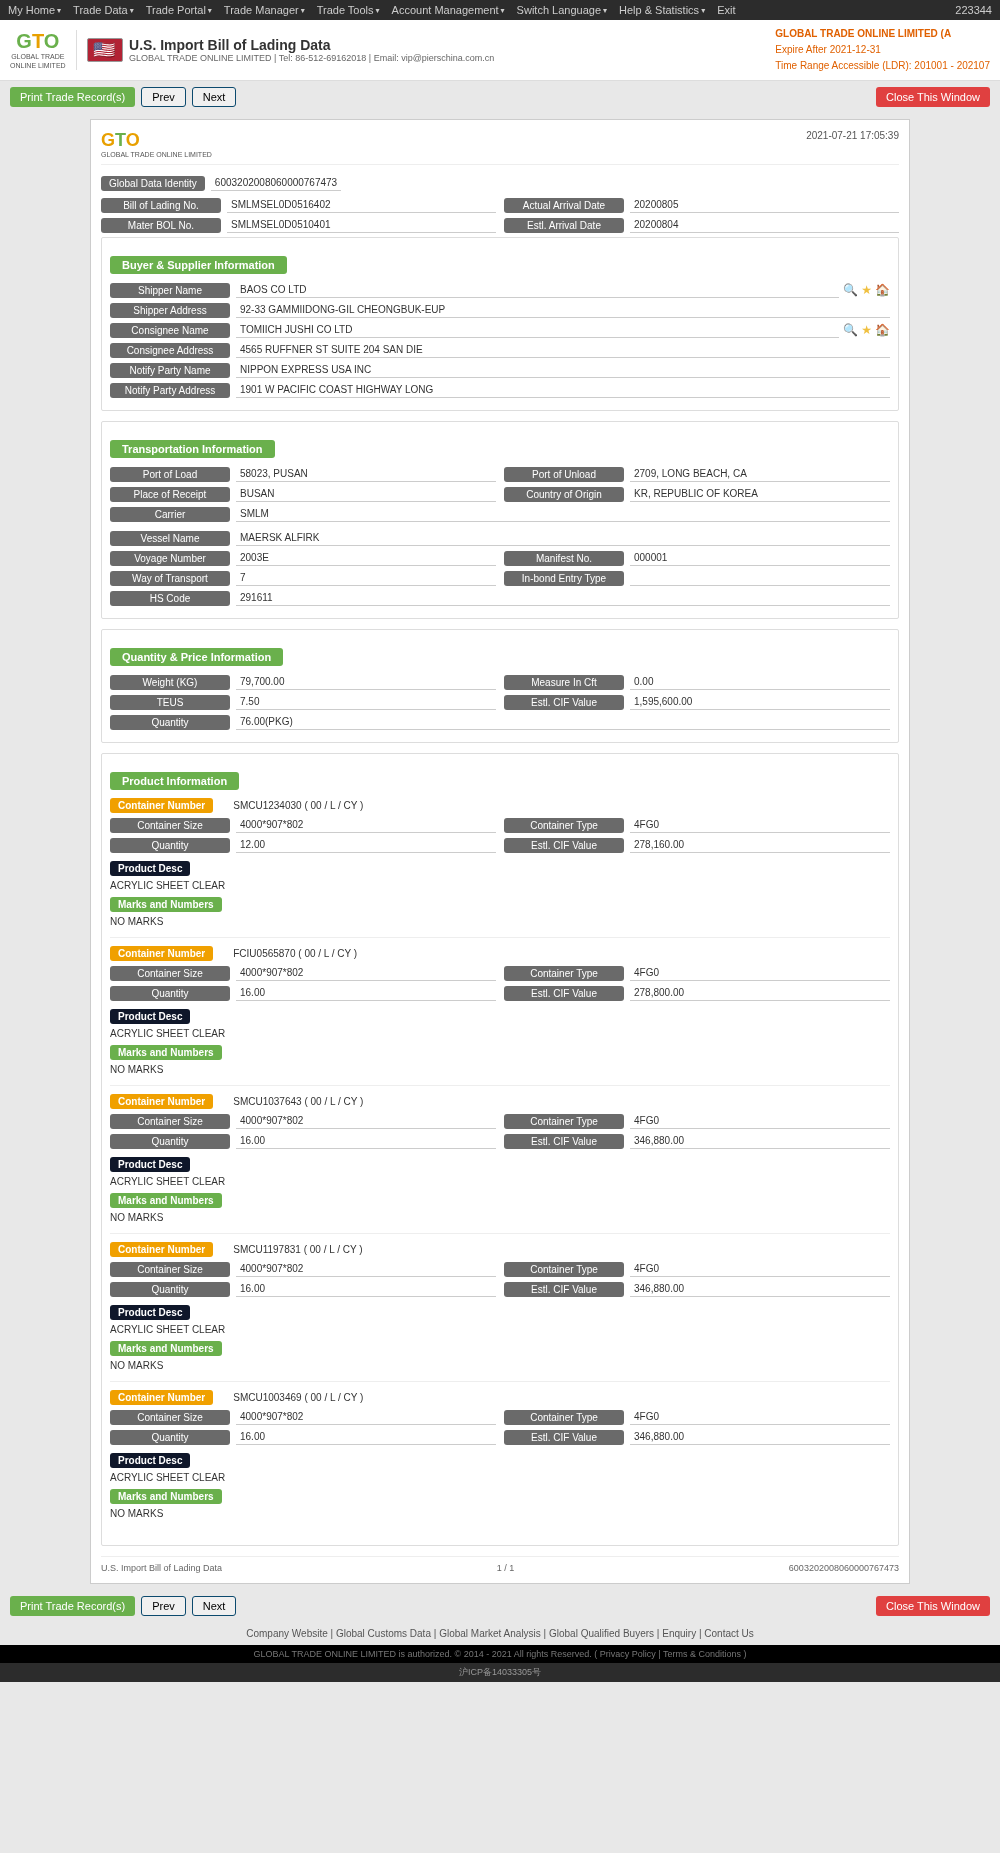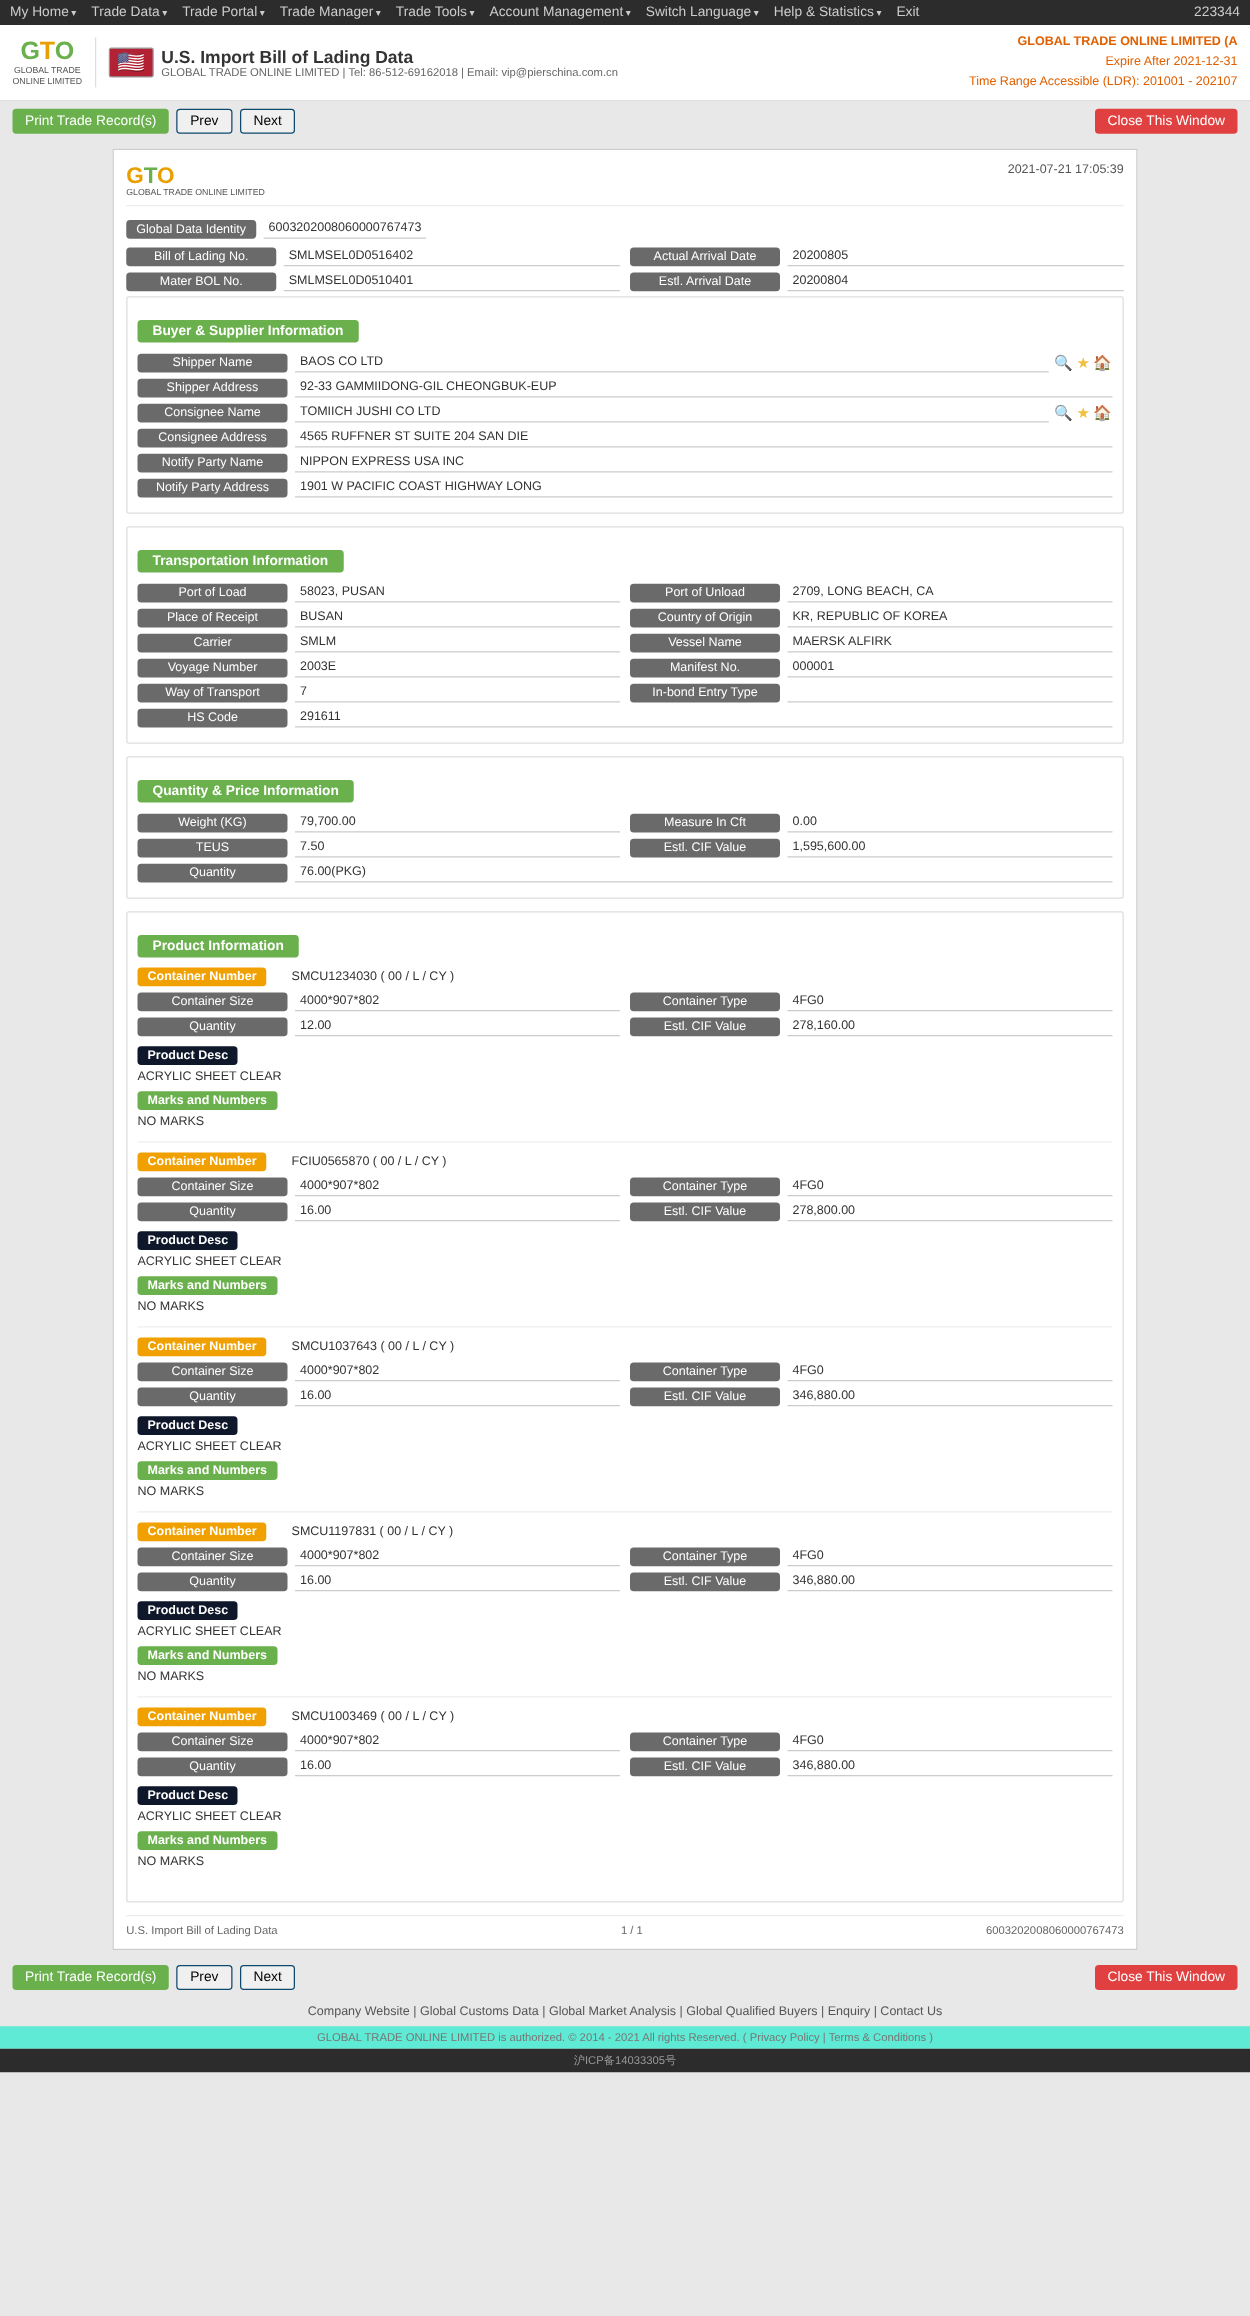--- a/index.html
+++ b/index.html
@@ -8,21 +8,21 @@
     
     .top-nav { background: #2c2c2c; color: #ccc; padding: 4px 8px; display: flex; align-items: center; gap: 12px; font-size: 11px; }
     .nav-item { display: flex; align-items: center; gap: 2px; cursor: pointer; }
     .nav-item .arrow { font-size: 8px; }
     .user-id { margin-left: auto; color: #ccc; }
 
     
     .header-bar { background: #fff; padding: 6px 10px; display: flex; align-items: center; justify-content: space-between; border-bottom: 1px solid #ddd; }
     .header-left { display: flex; align-items: center; gap: 10px; }
     .logo-box { display: flex; align-items: center; }
-    .header-right { text-align: right; font-size: 10px; color: #e06000; line-height: 1.6; }
+    .header-right { font-size: 10px; color: #e06000; line-height: 1.6; }
 
     
     .toolbar { padding: 6px 10px; display: flex; align-items: center; gap: 6px; background: #e8e8e8; }
     .btn-print { background: #6ab04c; color: white; border: none; padding: 4px 10px; border-radius: 3px; cursor: pointer; font-size: 11px; }
     .btn-prev, .btn-next { background: #f0f0f0; border: 1px solid #0c4a6e; padding: 3px 10px; border-radius: 3px; cursor: pointer; font-size: 11px; }
     .btn-close { background: #e04040; color: white; border: none; padding: 4px 10px; border-radius: 3px; cursor: pointer; font-size: 11px; margin-left: auto; }
     .spacer { flex: 1; }
 
     
     .content-wrap { background: #e8e8e8; padding: 6px 10px; }
@@ -64,21 +64,21 @@
 
     
     .doc-footer { display: flex; justify-content: space-between; font-size: 9px; color: #666; padding-top: 6px; border-top: 1px solid #eee; margin-top: 8px; }
 
     
     .bottom-toolbar { padding: 6px 10px; display: flex; align-items: center; gap: 6px; background: #e8e8e8; }
 
     
     .footer-links { background: #e8e8e8; text-align: center; padding: 6px; font-size: 10px; color: #555; }
     .footer-links a { color: #555; text-decoration: none; }
-    .footer-copyright { background: #5eead4; text-align: center; padding: 4px; font-size: 9px; color: #777; }
+    .footer-copyright { background: #000000; text-align: center; padding: 4px; font-size: 9px; color: #777; }
     .footer-icp { background: #2c2c2c; text-align: center; padding: 3px; font-size: 9px; color: #999; }
 
     .two-col { display: flex; gap: 8px; }
     .two-col .field-half { flex: 1; }
   </style>
 </head>
 <body>
 
 <div class="top-nav">
   <span class="nav-item">My Home <span class="arrow">▾</span></span>
@@ -219,21 +219,21 @@
       <div class="two-col" style="margin-bottom:4px;">
         <div class="field-half">
           <span class="field-label">Place of Receipt</span>
           <span class="field-value">BUSAN</span>
         </div>
         <div class="field-half">
           <span class="field-label">Country of Origin</span>
           <span class="field-value">KR, REPUBLIC OF KOREA</span>
         </div>
       </div>
-      <div class="two-col" style="margin-bottom:4px;">
+      <div class="two-col" style="margin-bottom:4px;flex-direction:column;">
         <div class="field-half">
           <span class="field-label">Carrier</span>
           <span class="field-value">SMLM</span>
         </div>
         <div class="field-half">
           <span class="field-label">Vessel Name</span>
           <span class="field-value">MAERSK ALFIRK</span>
         </div>
       </div>
       <div class="two-col" style="margin-bottom:4px;">

